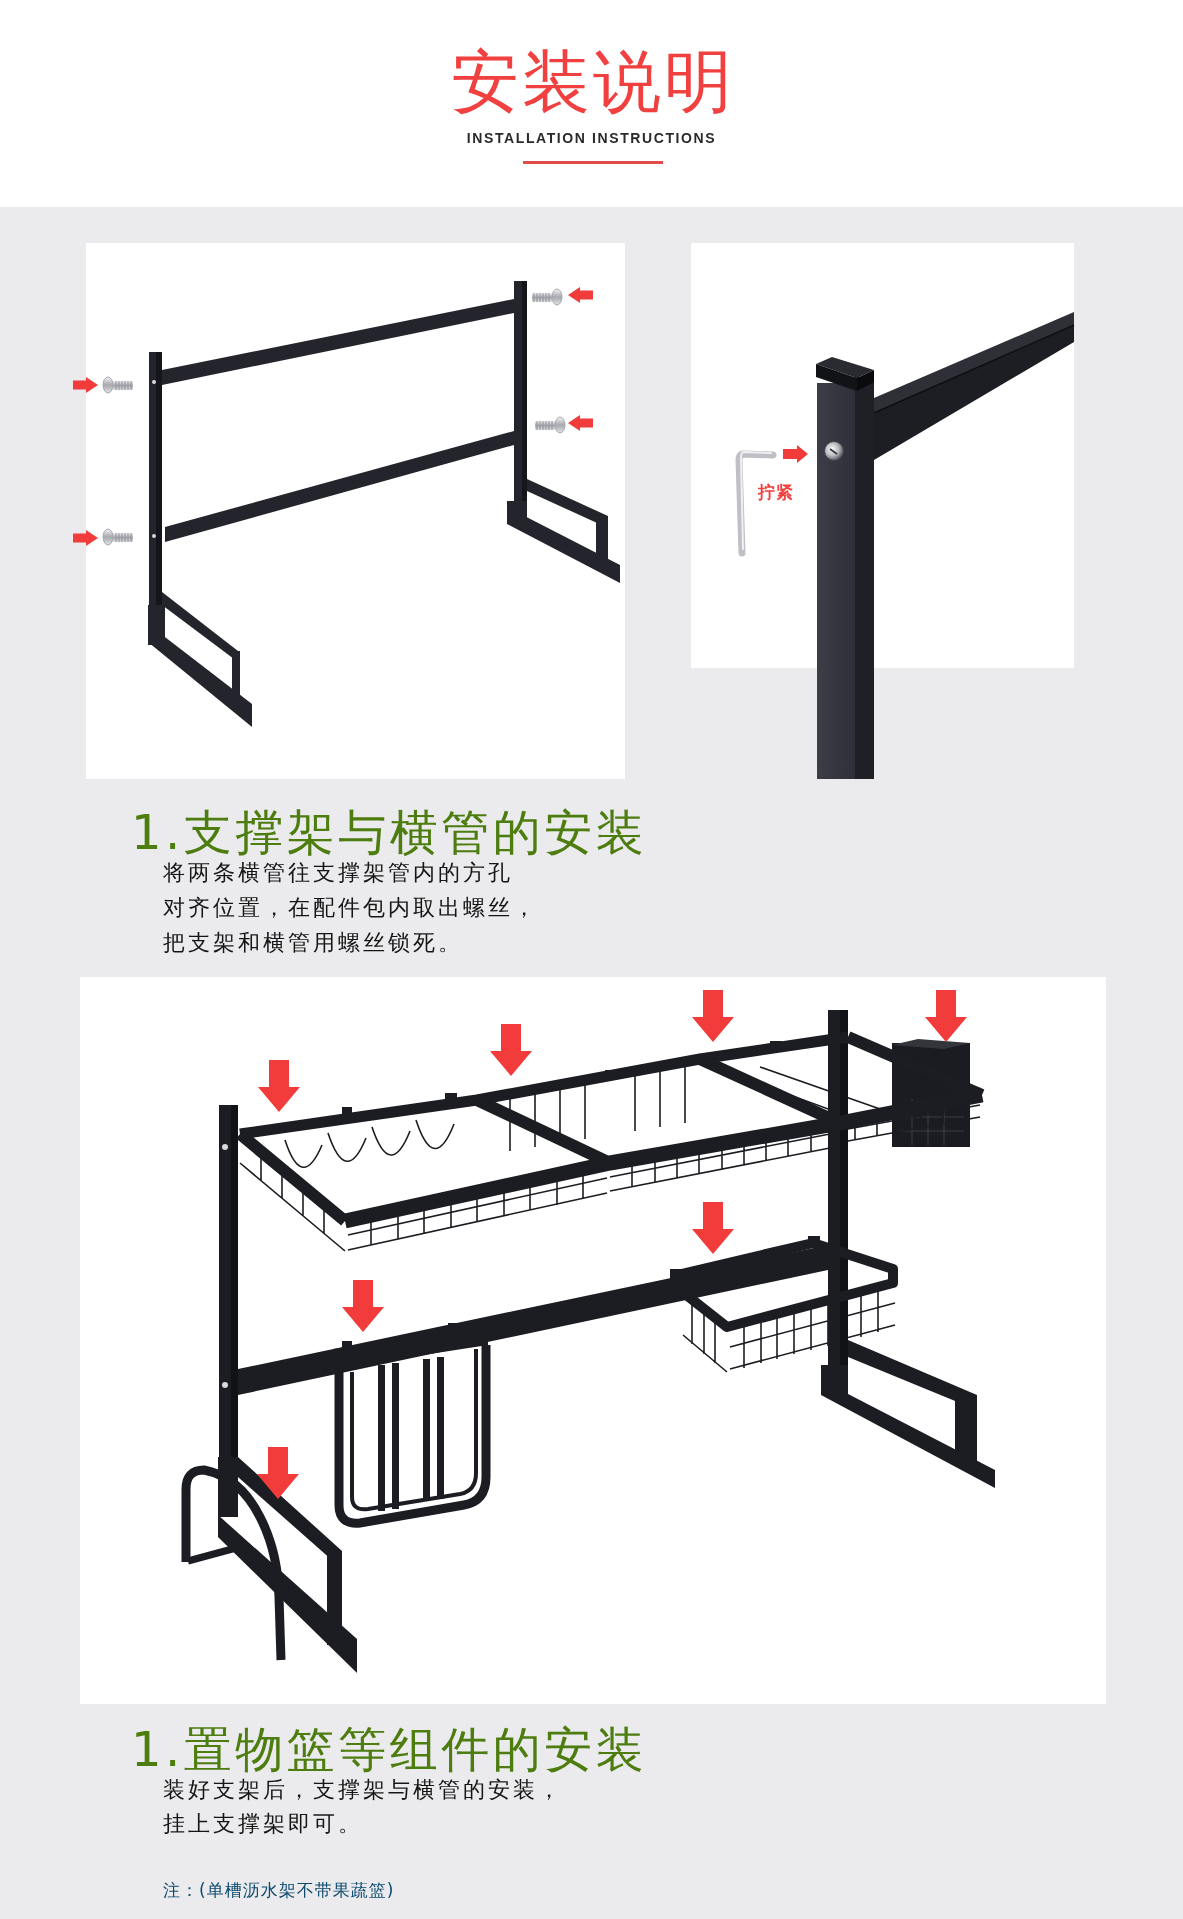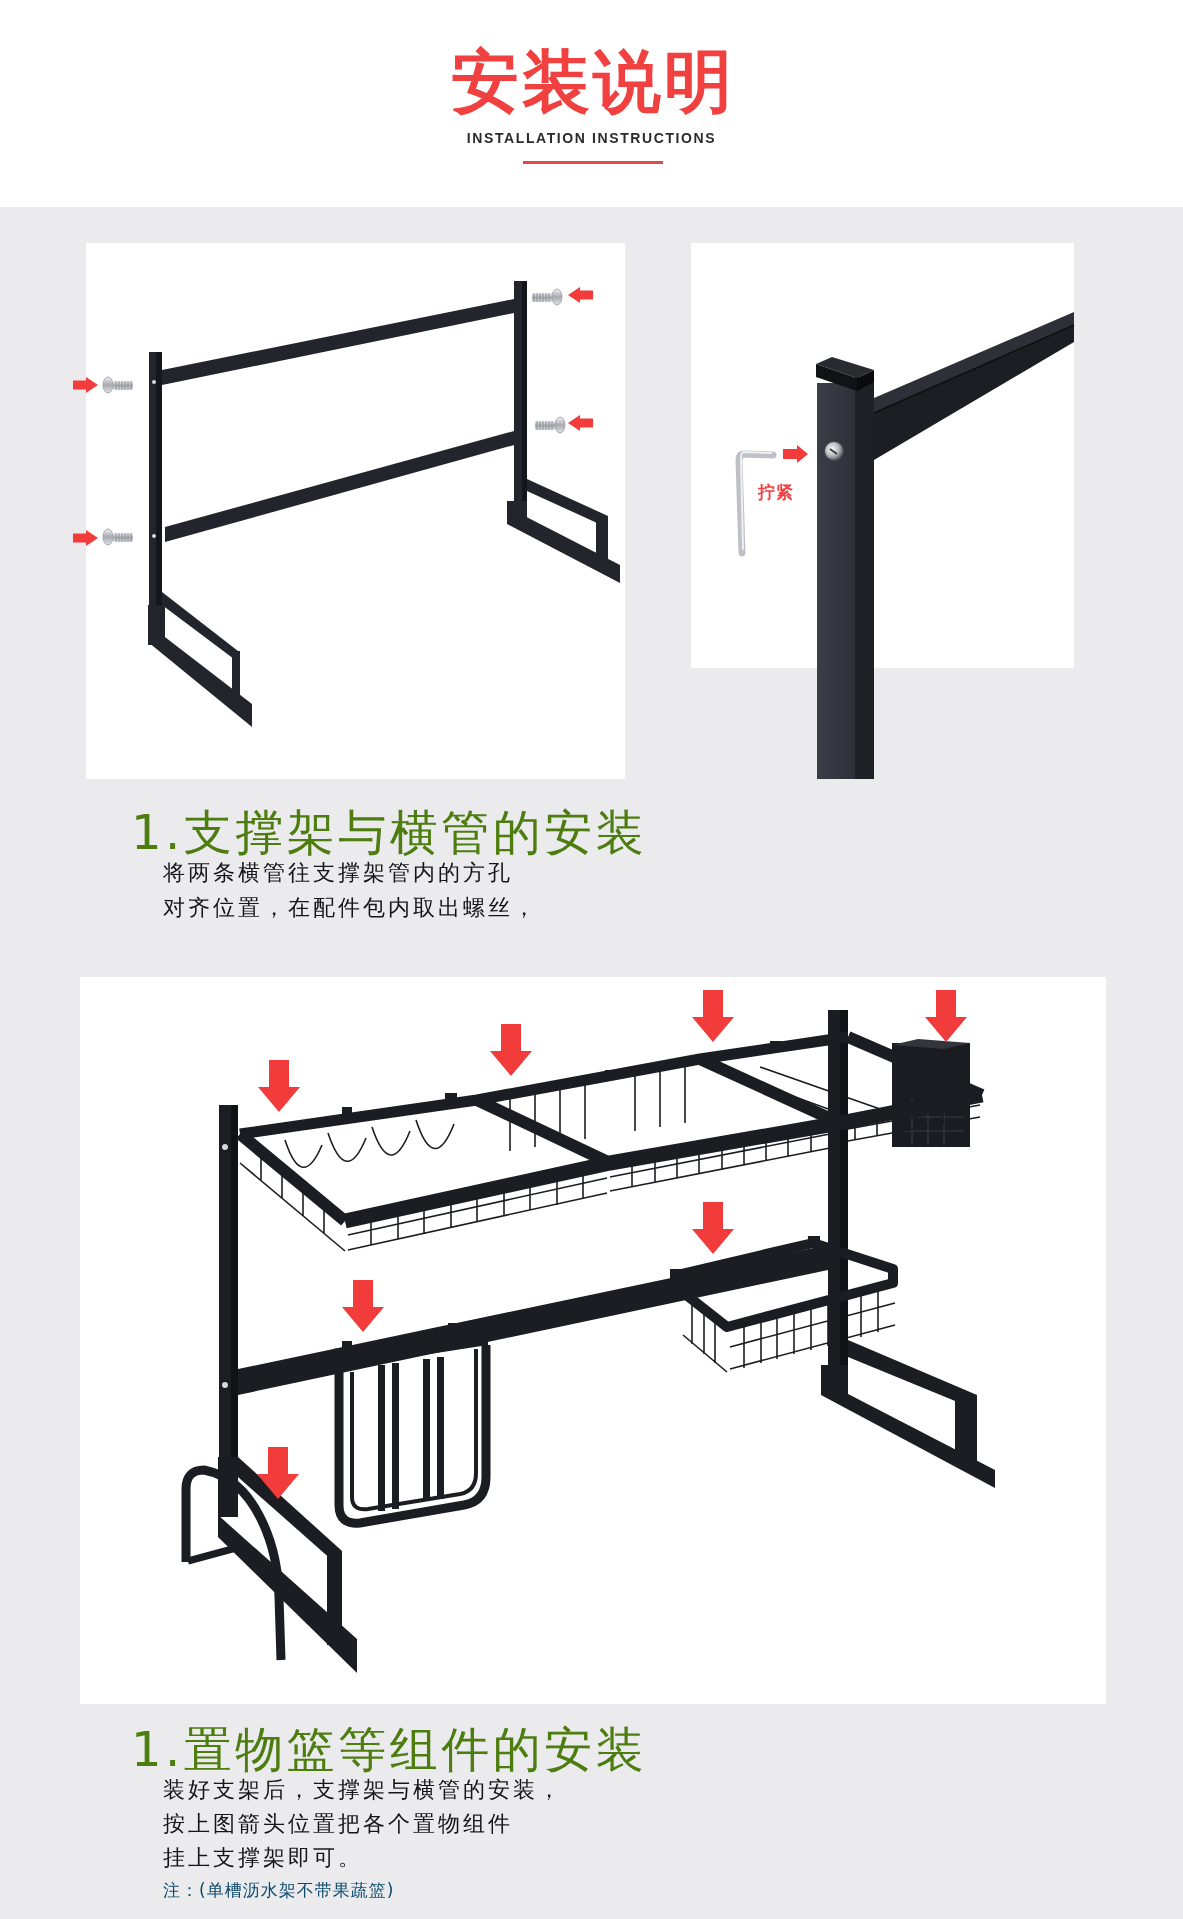--- a/index.html
+++ b/index.html
@@ -1,20 +1,20 @@
 <!DOCTYPE html>
 <html><head>
 <meta charset="utf-8">
 <style>
 *{box-sizing:border-box;margin:0;padding:0}
 html,body{width:1183px;height:1919px}
 body{position:relative;background:#ebebed;font-family:"DejaVu Sans",sans-serif;overflow:hidden}
 .abs{position:absolute}
 .header{left:0;top:0;width:1183px;height:207px;background:#ffffff}
-.title{left:0;top:46px;width:1183px;text-align:center;font-size:68px;line-height:72px;font-weight:bold;color:#f0403f;letter-spacing:3px;padding-left:3px;white-space:nowrap}
+.title{left:0;top:46px;width:1183px;text-align:center;font-size:68px;line-height:72px;font-weight:normal;color:#f0403f;letter-spacing:3px;padding-left:3px;white-space:nowrap}
 .subtitle{left:0;top:128px;width:1183px;text-align:center;font-family:"Liberation Sans",sans-serif;font-size:14px;line-height:20px;font-weight:bold;color:#2a2a2a;letter-spacing:1.6px;white-space:nowrap}
 .rule{left:523px;top:161px;width:140px;height:3px;background:#e24a4a}
 .panel{background:#ffffff}
 .step-heading{font-size:48px;line-height:40px;font-weight:normal;color:#4d7c0f;letter-spacing:3.5px;white-space:nowrap}
 .step-lines{font-size:22px;line-height:35px;color:#151515;letter-spacing:3px;white-space:nowrap}
 .note{font-size:17px;line-height:20px;color:#0c4a6e;letter-spacing:1px;white-space:nowrap}
 .callout{font-size:17px;line-height:20px;font-weight:bold;color:#f0403f;letter-spacing:1px;white-space:nowrap}
 svg{display:block;overflow:visible}
 </style>
 </head>
@@ -117,20 +117,21 @@
       <path d="M80,210 L53,209 Q50,209 50,215 L52,306" stroke="#f0f0f2" stroke-width="2" fill="none" stroke-linecap="round"></path>
     </g>
   </svg>
   <div class="abs callout" style="left:67px;top:239px">拧紧</div>
 </div>
 
 <div class="abs step-heading" style="left:131px;top:812px">1.支撑架与横管的安装</div>
 <div class="abs step-lines" style="left:163px;top:855px">
   <div>将两条横管往支撑架管内的方孔</div>
   <div>对齐位置，在配件包内取出螺丝，</div>
+  <div>把支架和横管用螺丝锁死。</div>
 </div>
 
 <div class="abs panel" style="left:80px;top:977px;width:1026px;height:727px">
   <svg width="1026" height="727" viewBox="0 0 1026 727">
     <g>
       <rect x="812" y="66" width="78" height="104" fill="#1b1c21"></rect>
       <polygon points="812,68 838,62 890,66 864,72" fill="#34353c"></polygon>
       <path d="M820,140 H884 M820,154 H884 M832,122 V168 M848,122 V168 M864,122 V168" stroke="#3c3d44" stroke-width="1.2"></path>
     </g>
     <g stroke="#1c1d22" stroke-width="1.6" fill="none">
@@ -199,16 +200,15 @@
       <polygon points="-10,0 10,0 10,27 21,27 0,52 -21,27 -10,27" transform="translate(633,225)"></polygon>
       <polygon points="-10,0 10,0 10,27 21,27 0,52 -21,27 -10,27" transform="translate(283,303)"></polygon>
       <polygon points="-10,0 10,0 10,27 21,27 0,52 -21,27 -10,27" transform="translate(198,470)"></polygon>
     </g>
   </svg>
 </div>
 
 <div class="abs step-heading" style="left:131px;top:1729px">1.置物篮等组件的安装</div>
 <div class="abs step-lines" style="left:163px;top:1773px;line-height:34px">
   <div>装好支架后，支撑架与横管的安装，</div>
-  <div>按上图箭头位置把各个置物组件</div>
   <div>挂上支撑架即可。</div>
 </div>
 <div class="abs note" style="left:163px;top:1880px">注：(单槽沥水架不带果蔬篮)</div>
 
 </body></html>

